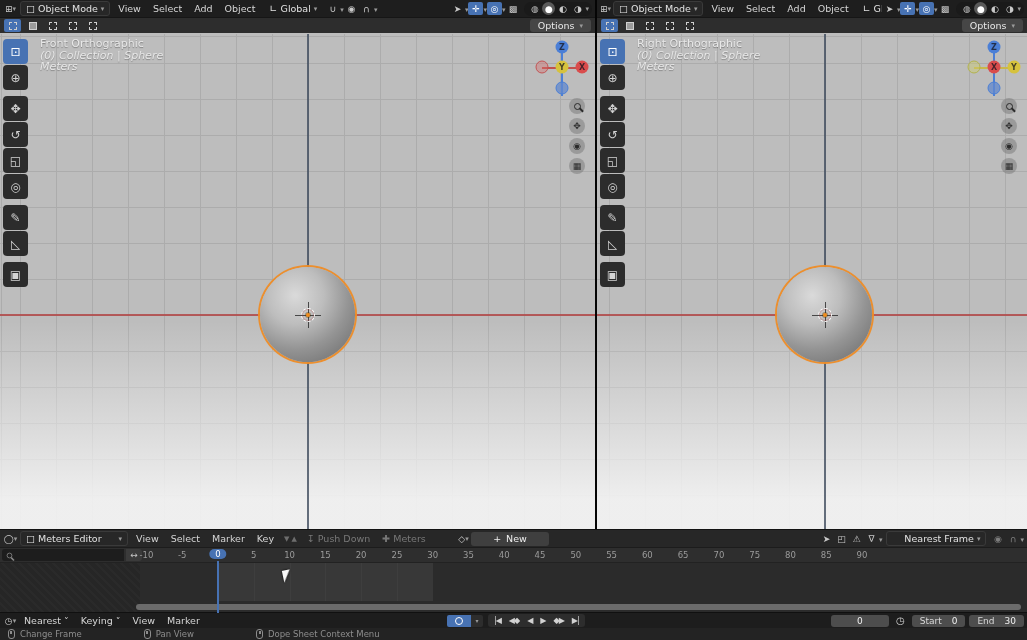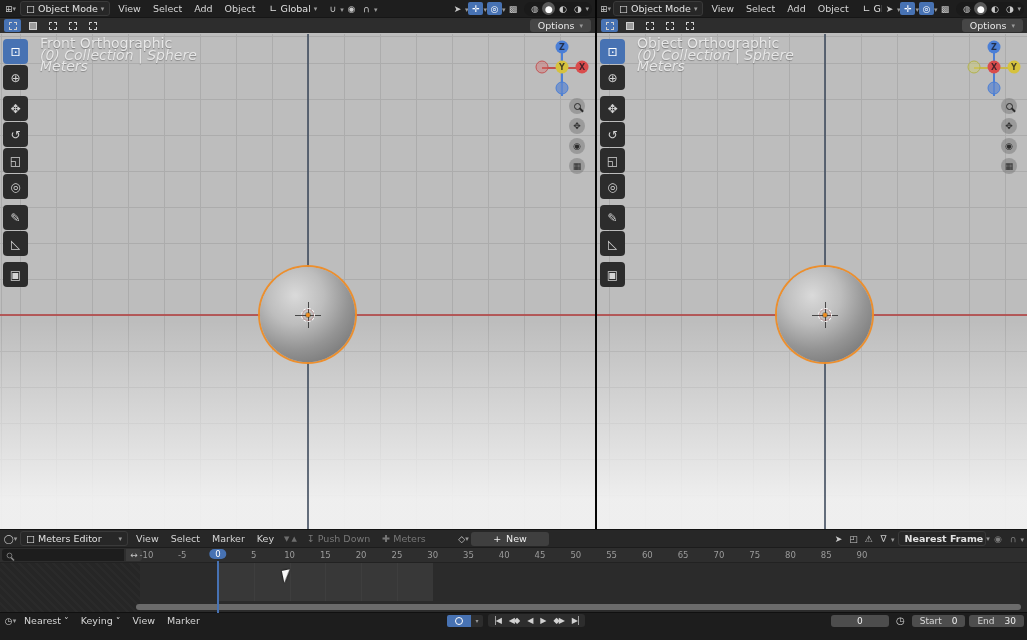--- a/index.html
+++ b/index.html
@@ -47,21 +47,21 @@
   .sphere { position:absolute; width:95px; height:95px; border-radius:50%;
     background:radial-gradient(circle at 37% 30%, #dadada 0%, #bdbdbd 32%, #949494 60%, #6f6f6f 92%);
     box-shadow:0 0 0 2px rgba(238,140,38,0.95); }
   .vp-left .sphere { left:260px; top:233px; } .vp-right .sphere { left:180px; top:233px; }
   .origin { position:absolute; width:18px; height:18px; left:50%; top:50%; transform:translate(-50%,-50%); }
   .origin .ring { position:absolute; inset:2px; border:1px dashed rgba(255,255,255,0.95); border-radius:50%; box-shadow:0 0 0 1px rgba(190,60,60,0.25) inset; }
   .origin .dot { position:absolute; left:50%; top:50%; width:4px; height:4px; margin:-2px; border-radius:50%; background:#f08c1c; box-shadow:0 0 0 1px rgba(90,50,0,0.4);}
   .origin .ch, .origin .cv { position:absolute; background:rgba(40,40,40,0.8); }
   .origin .ch { left:-4px; right:-4px; top:50%; height:1px; }
   .origin .cv { top:-4px; bottom:-4px; left:50%; width:1px; }
-  .vp-info { position:absolute; left:40px; top:4px; color:#e8e8e8; text-shadow:0 1px 1px rgba(80,80,80,0.6); font-size:14px; line-height:11.5px; }
+  .vp-info { position:absolute; left:40px; top:4px; color:#e8e8e8; text-shadow:0 1px 1px rgba(80,80,80,0.6); font-size:11px; line-height:11.5px; }
   .vp-info .l2, .vp-info .l3 { color:#efefef; opacity:.85;font-style:italic; }
 
   
   .vp-toolbar { position:absolute; left:3px; top:5px; display:flex; flex-direction:column; gap:1px; }
   .tool-btn { width:25px; height:25px; background:#2c2c2c; border-radius:4px; display:flex; align-items:center; justify-content:center; color:#d4d4d4; font-size:12px; }
   .tool-btn.active { background:#4772b3; color:#fff; }
   .tool-gap { height:4px; }
 
   
   .gizmo { position:absolute; right:10px; top:4px; width:46px; height:62px; }
@@ -274,21 +274,21 @@
         <div class="axis-v"></div>
         <div class="sphere">
           <div class="origin">
               <div class="ch"></div>
               <div class="cv"></div>
               <div class="ring"></div>
               <div class="dot"></div>
             </div>
         </div>
         <div class="vp-info">
-          <div class="l1">Object Orthographic</div>
+          <div class="l1">Right Orthographic</div>
           <div class="l2">(0) Collection | Sphere</div>
           <div class="l3">Meters</div>
         </div>
         <div class="vp-toolbar">
             <span class="tool-btn active">⊡</span>
             <span class="tool-btn">⊕</span>
             <div class="tool-gap"></div>
             <span class="tool-btn">✥</span>
             <span class="tool-btn">↺</span>
             <span class="tool-btn">◱</span>
@@ -339,21 +339,21 @@
         </span>
       <span class="ds-center">
         <span class="hicon">◇<span class="dd">▾</span></span>
         <span class="new-btn">
             <span>+</span>
             <span>New</span>
           </span>
       </span>
       <span class="ds-right">
         <span><span class="hicon">➤</span><span class="hicon">◰</span><span class="hicon">⚠</span><span class="hicon">∇</span><span class="dd">▾</span></span>
-        <span class="chip" style="width:88px;justify-content:space-between;font-weight:bold;">
+        <span class="chip" style="width:100px;justify-content:flex-end;">
             <span>Nearest Frame</span>
             <span class="dd">▾</span>
           </span>
         <span><span class="hicon dim">◉</span><span class="hicon dim">∩</span><span class="dd">▾</span></span>
       </span>
     </div>
     <div class="ds-timeline">
       <div class="ruler">
         <span class="search-box">
             <span class="mag"></span>
@@ -392,15 +392,29 @@
           <span class="lbl">Start</span>
           <span>0</span>
         </span>
       <span class="field">
           <span class="lbl">End</span>
           <span>30</span>
         </span>
     </span>
   </div>
 
+  <div class="statusbar">
+      <span class="status-item">
+        <span class="mouse lmb"></span>
+        <span class="">Change Frame</span>
+      </span>
+      <span class="status-item">
+        <span class="mouse mmb"></span>
+        <span class="">Pan View</span>
+      </span>
+      <span class="status-item">
+        <span class="mouse rmb"></span>
+        <span class="">Dope Sheet Context Menu</span>
+      </span>
+    </div>
 
   <div class="cursor"></div>
 </div>
 
 </body></html>

